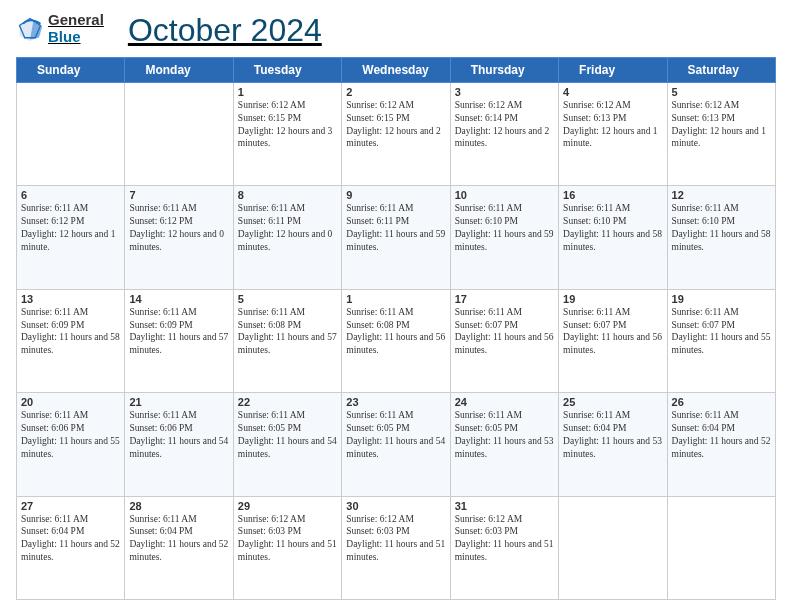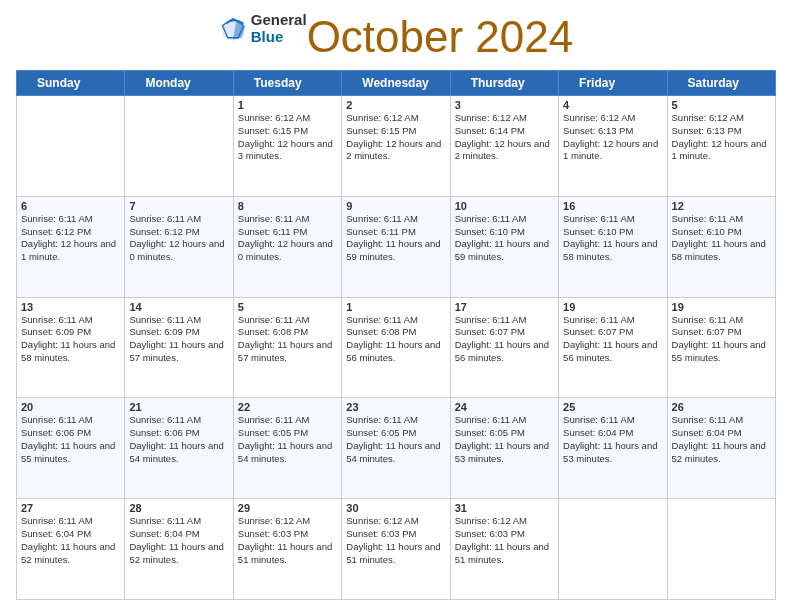--- a/index.html
+++ b/index.html
@@ -12,23 +12,24 @@
     }
     .container {
       width: 792px;
       height: 612px;
       padding: 12px 16px;
       display: flex;
       flex-direction: column;
     }
     .header {
       display: flex;
-      justify-content: center;
+      justify-content: flex-start;
       align-items: flex-start;
       margin-bottom: 8px;
+      text-decoration: underline;
     }
     .logo {
       display: flex;
       align-items: center;
       gap: 4px;
     }
     .logo-text {
       display: flex;
       flex-direction: column;
       line-height: 1.1;
@@ -44,23 +45,24 @@
       color: #0369a1;
     }
     .logo-icon {
       width: 28px;
       height: 28px;
     }
     .title-block {
       text-align: right;
     }
     .month-title {
-      font-size: 44px;
+      font-size: 32px;
       font-weight: normal;
-      color: #a16207;
+      color: #0c4a6e;
+      margin-left: 24px;
     }
     .location {
       font-size: 14px;
       color: #555;
     }
     .calendar {
       flex: 1;
       border: 1px solid #ccc;
       border-collapse: collapse;
       width: 100%;
@@ -90,20 +92,21 @@
     .day-num {
       font-size: 11px;
       font-weight: bold;
       display: block;
       margin-bottom: 1px;
     }
     .cell-text {
       font-size: 9.5px;
       line-height: 1.35;
       color: #333;
+      font-family: Liberation Serif, serif;
     }
     .empty-cell {
       background: #fff !important;
     }
   </style>
 </head>
 <body>
 
 <div class="container">
   <div class="header">

